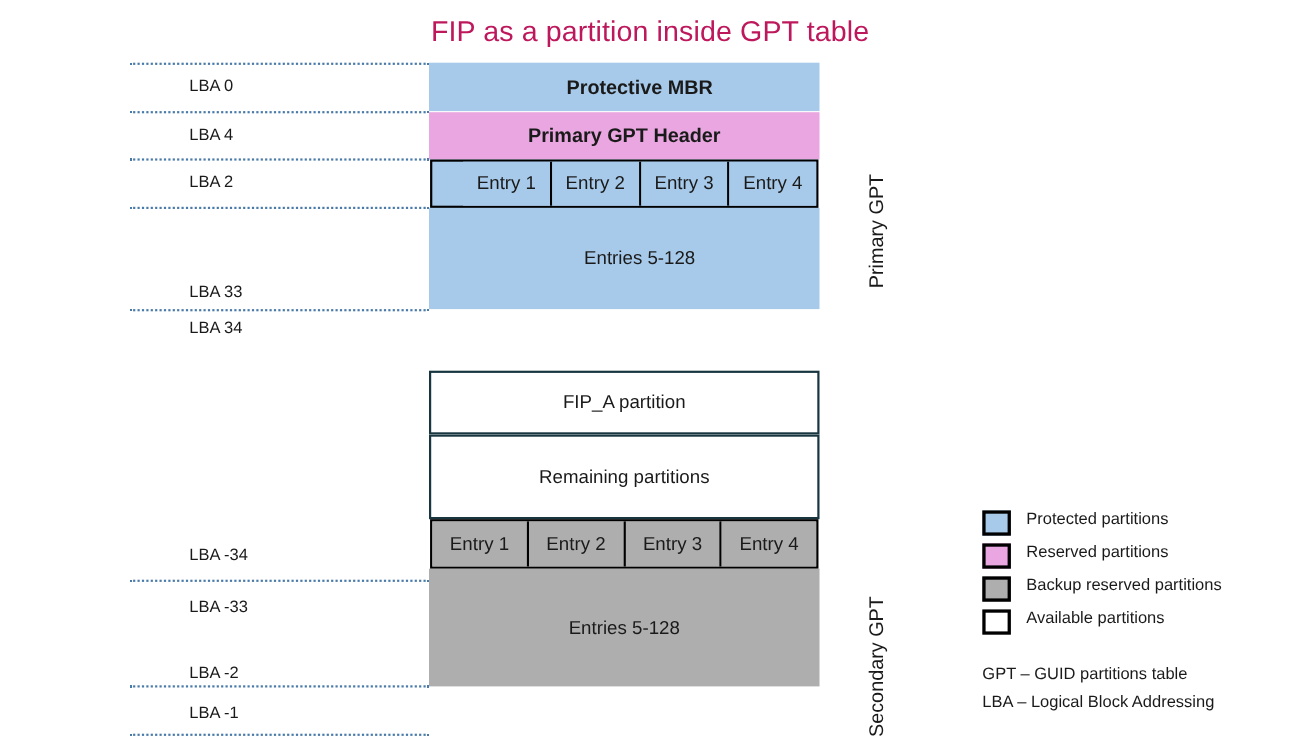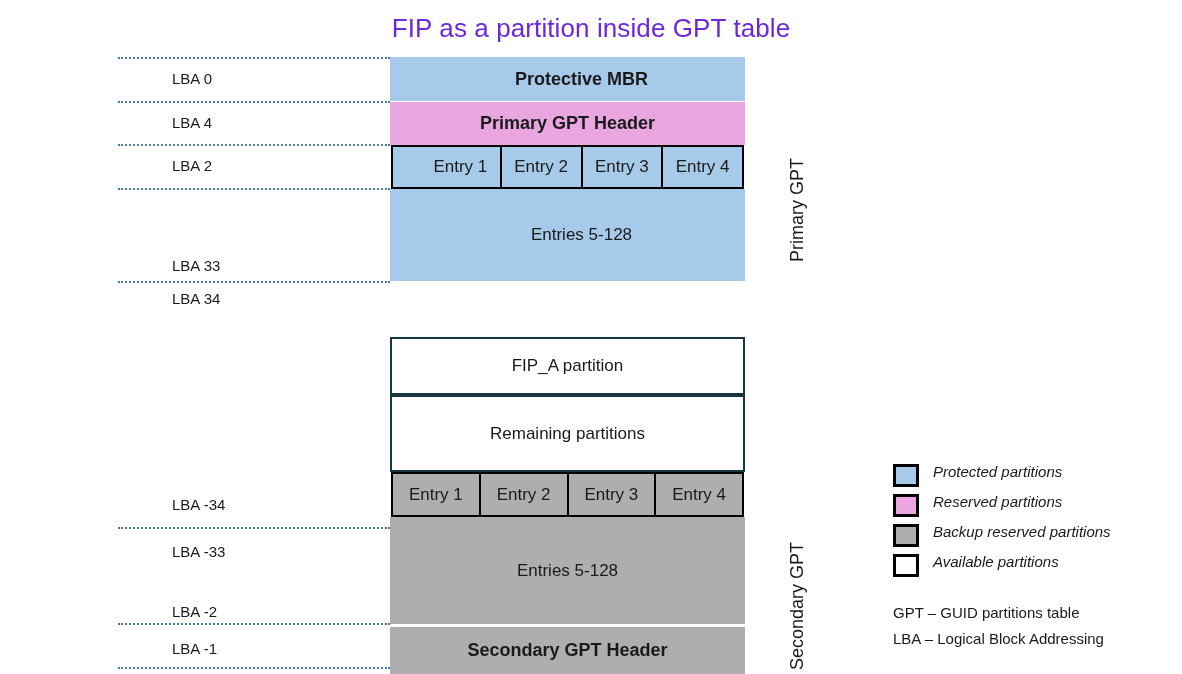--- a/index.html
+++ b/index.html
@@ -11,21 +11,21 @@
     overflow:hidden;
     position:relative;
   }
   #stage{position:absolute;left:0;top:0;width:1182px;height:674px;}
 
   
   #title{
     position:absolute; left:0; top:13px; width:1182px;
     text-align:center;
     font-size:26px; font-weight:400; letter-spacing:.1px;
-    color:#6d28d9;
+    color:#be185d;
   }
 
   
   .guide{
     position:absolute; left:118px; width:272px; height:0;
     border-top:2px dotted #4a7ba8;
   }
 
   
   .lba{
@@ -71,21 +71,21 @@
   
   .sidelabel{
     position:absolute;
     font-size:18px; color:#1a1a1a; white-space:nowrap;
     transform-origin:left top;
     transform:rotate(-90deg);
   }
 
   
   #legend{position:absolute; left:893px; top:461px; width:280px;}
-  .legrow{position:relative; height:30px;font-style:italic;}
+  .legrow{position:relative; height:30px;}
   .swatch{
     position:absolute; left:0; top:3px;
     width:26px;height:23px;
     box-sizing:border-box;
     border:3px solid #000;
   }
   .legtext{
     position:absolute; left:40px; top:2px;
     font-size:15px; color:#1a1a1a; white-space:nowrap;
   }
@@ -133,21 +133,20 @@
       <div class="band blue" style="top: 132px; height: 92px;">Entries 5-128</div>
       <div class="band white" style="top: 280px; height: 58px;">FIP_A partition</div>
       <div class="band white" style="top: 338px; height: 77px;">Remaining partitions</div>
       <div class="entryrow gray" style="top: 415px; height: 45px;">
         <div class="cell">Entry 1</div>
         <div class="cell">Entry 2</div>
         <div class="cell">Entry 3</div>
         <div class="cell">Entry 4</div>
       </div>
       <div class="band gray" style="top: 460px; height: 107px;">Entries 5-128</div>
-      <div class="band gray bold" style="top: 570px; height: 47px;">Secondary GPT Header</div>
     </div>
 
   <div id="sides">
       <div class="sidelabel" style="left: 787px; top: 262px;">Primary GPT</div>
       <div class="sidelabel" style="left: 787px; top: 670px;">Secondary GPT</div>
     </div>
 
   <div id="legend">
       <div class="legrow">
         <div class="swatch" style="background: rgb(167, 202, 234);"></div>

